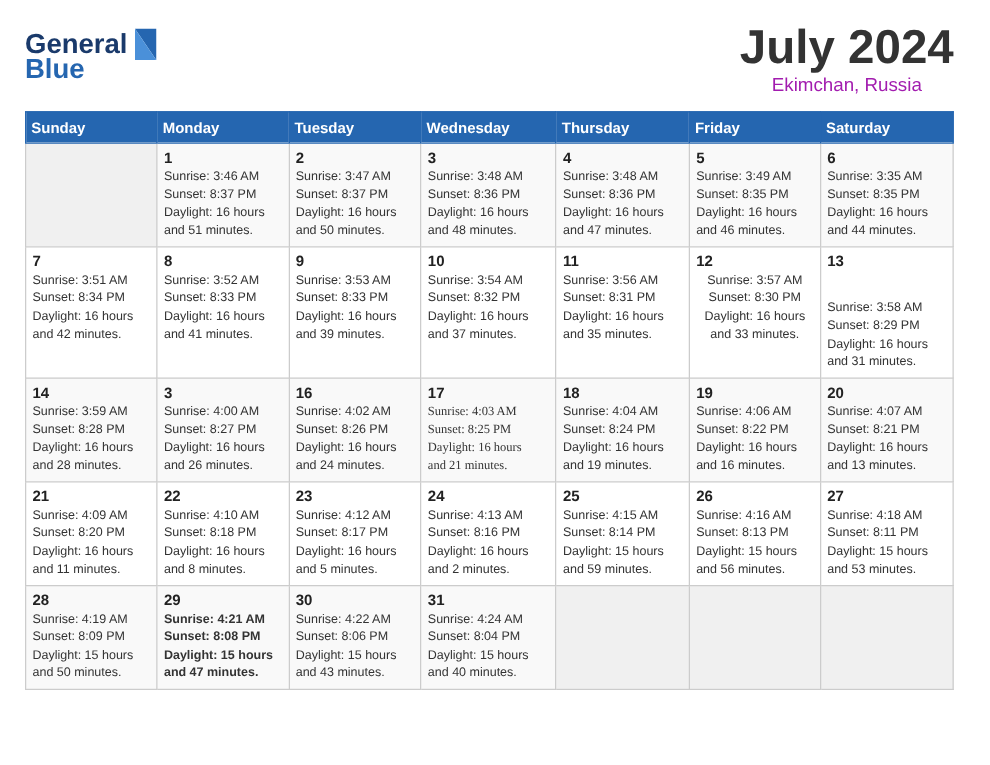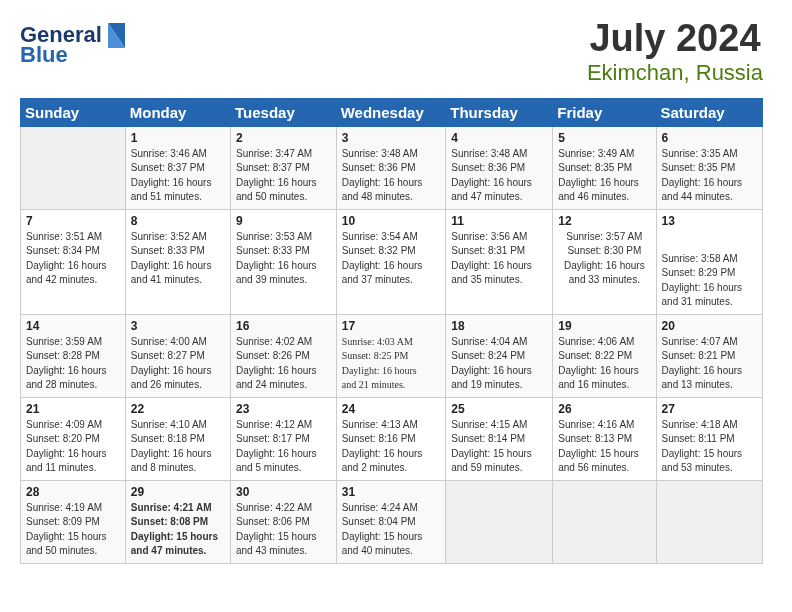--- a/index.html
+++ b/index.html
@@ -27,34 +27,34 @@
     .title-block {
       text-align: center;
     }
     .main-title {
       font-size: 38px;
       font-weight: bold;
       color: #333;
       line-height: 1.1;
     }
     .subtitle {
-      font-size: 22px;
-      color: #4d7c0f;
+      font-size: 15px;
+      color: #a21caf;
     }
     .calendar {
       width: 100%;
       border-collapse: collapse;
       font-size: 10.5px;
     }
     .calendar thead tr th {
       background-color: #2566b0;
       color: #fff;
       padding: 5px 4px;
       text-align: left;
-      font-size: 15px;
+      font-size: 12px;
       font-weight: bold;
       border: 1px solid #2566b0;
     }
     .calendar tbody tr td {
       border: 1px solid #ccc;
       vertical-align: top;
       padding: 4px 5px;
       width: 113px;
       min-height: 70px;
       background: #fff;

